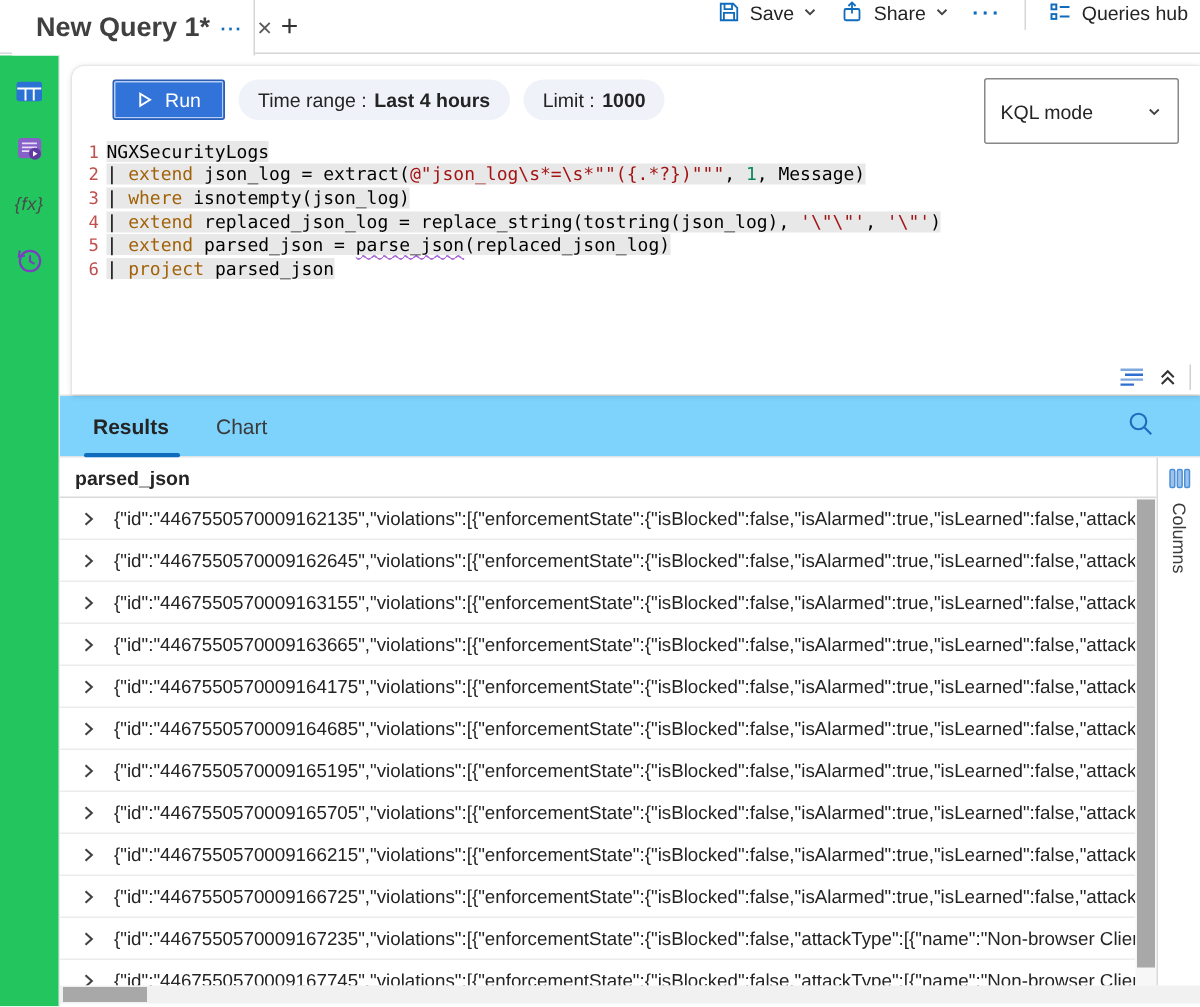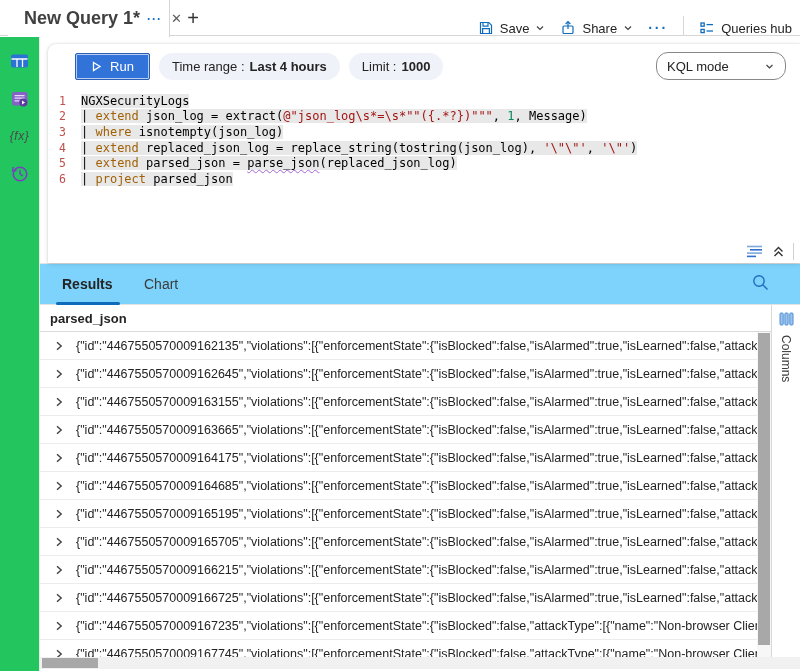--- a/index.html
+++ b/index.html
@@ -6,41 +6,41 @@
   html,body{width:800px;height:671px;background:#fff;font-family:"Liberation Sans",sans-serif;overflow:hidden}
   .screen{position:relative;width:800px;height:671px;background:#fff;overflow:hidden}
 
   
   .tabbar{position:absolute;left:0;top:0;width:800px;height:36px;background:#fff;border-bottom:1px solid #d6d6d6;z-index:5}
   .tab{position:absolute;left:8px;top:0;height:37px;width:162px;background:#fff;border-right:1px solid #d6d6d6;display:flex;align-items:center;gap:7px;padding:0 9px;z-index:6}
   .tab-title{font-size:18px;font-weight:700;color:#404040;white-space:nowrap}
   .tab-dots{color:#0f6cbd;font-weight:700;letter-spacing:1px;font-size:12px;line-height:10px}
   .tab-close{color:#5c5c5c;font-size:13px;margin-left:2px}
   .newtab{position:absolute;left:182px;top:7px;width:22px;height:22px;font-size:20px;font-weight:300;color:#333;display:flex;align-items:center;justify-content:center}
-  .top-actions{position:absolute;right:8px;top:0;height:36px;display:flex;align-items:flex-end;gap:15px;font-size:13px;color:#242424}
+  .top-actions{position:absolute;right:8px;top:0;height:36px;display:flex;align-items:flex-start;gap:15px;font-size:13px;color:#242424}
   .action{display:flex;align-items:center;gap:6px}
   .blue-dots{color:#0f6cbd;font-weight:700;font-size:14px;letter-spacing:2px}
   .vdiv{width:1px;height:20px;background:#d6d6d6}
 
   
   .sidebar{position:absolute;left:0;top:37px;width:40px;height:634px;background:#22c55e;border-right:1px solid #eaeaea;display:flex;flex-direction:column;align-items:center;padding-top:15px;gap:21px;z-index:4}
   .fx{font-size:12px;color:#4a4a4a;font-style:italic;letter-spacing:.5px}
 
   
   .card{position:absolute;left:48px;top:44px;width:752px;height:219px;background:#fff;border-radius:8px 0 0 0;box-shadow:0 0 2px rgba(0,0,0,.16),0 1px 5px rgba(0,0,0,.12);z-index:2}
   .tbrow{position:absolute;left:27px;top:9px;display:flex;gap:9px;align-items:center}
   .run{width:75px;height:27px;background:#3273d9;border:1px solid #2a5db5;box-shadow:inset 0 0 0 1px rgba(255,255,255,.65);border-radius:2px;color:#fff;font-size:13px;display:flex;align-items:center;justify-content:center;gap:8px}
   .pill{height:27px;background:#f0f2f9;border-radius:14px;display:flex;align-items:center;font-size:13px;color:#242424;padding:0 13px;gap:5px;white-space:nowrap}
   .pill b{font-weight:700}
-  .mode{position:absolute;right:14px;top:8px;width:130px;height:28px;border:1px solid #8a8886;border-radius:12px;display:flex;align-items:center;justify-content:space-between;padding:0 10px;font-size:13px;color:#242424;background:#fff}
+  .mode{position:absolute;right:14px;top:8px;width:130px;height:44px;border:1px solid #8a8886;border-radius:2px;display:flex;align-items:center;justify-content:space-between;padding:0 10px;font-size:13px;color:#242424;background:#fff}
 
   .code{position:absolute;left:0;top:49px;width:752px}
   .cl{display:flex;height:15.6px;align-items:center;font-family:"DejaVu Sans Mono",monospace;font-size:12px;white-space:pre}
   .ln{width:18px;text-align:right;color:#c0504d;font-size:11.5px;flex:none;font-family:"DejaVu Sans Mono",monospace}
-  .ct{margin-left:15px}
+  .ct{margin-left:5px}
   .sel{background:#e8e8e8}
   .tk-kw{color:#a16207}
   .tk-str{color:#a31515}
   .tk-num{color:#098658}
   .tk-fnw{text-decoration-line:underline;text-decoration-style:wavy;text-decoration-color:#a765d8;text-decoration-thickness:1px;text-underline-offset:2px}
   .editor-foot{position:absolute;right:6px;bottom:2px;display:flex;align-items:center;gap:7px;height:20px}
   .foot-div{width:1px;height:17px;background:#d0d0d0}
 
   
   .splitline{position:absolute;left:40px;top:263px;width:760px;height:1px;background:#e3e3e3}

